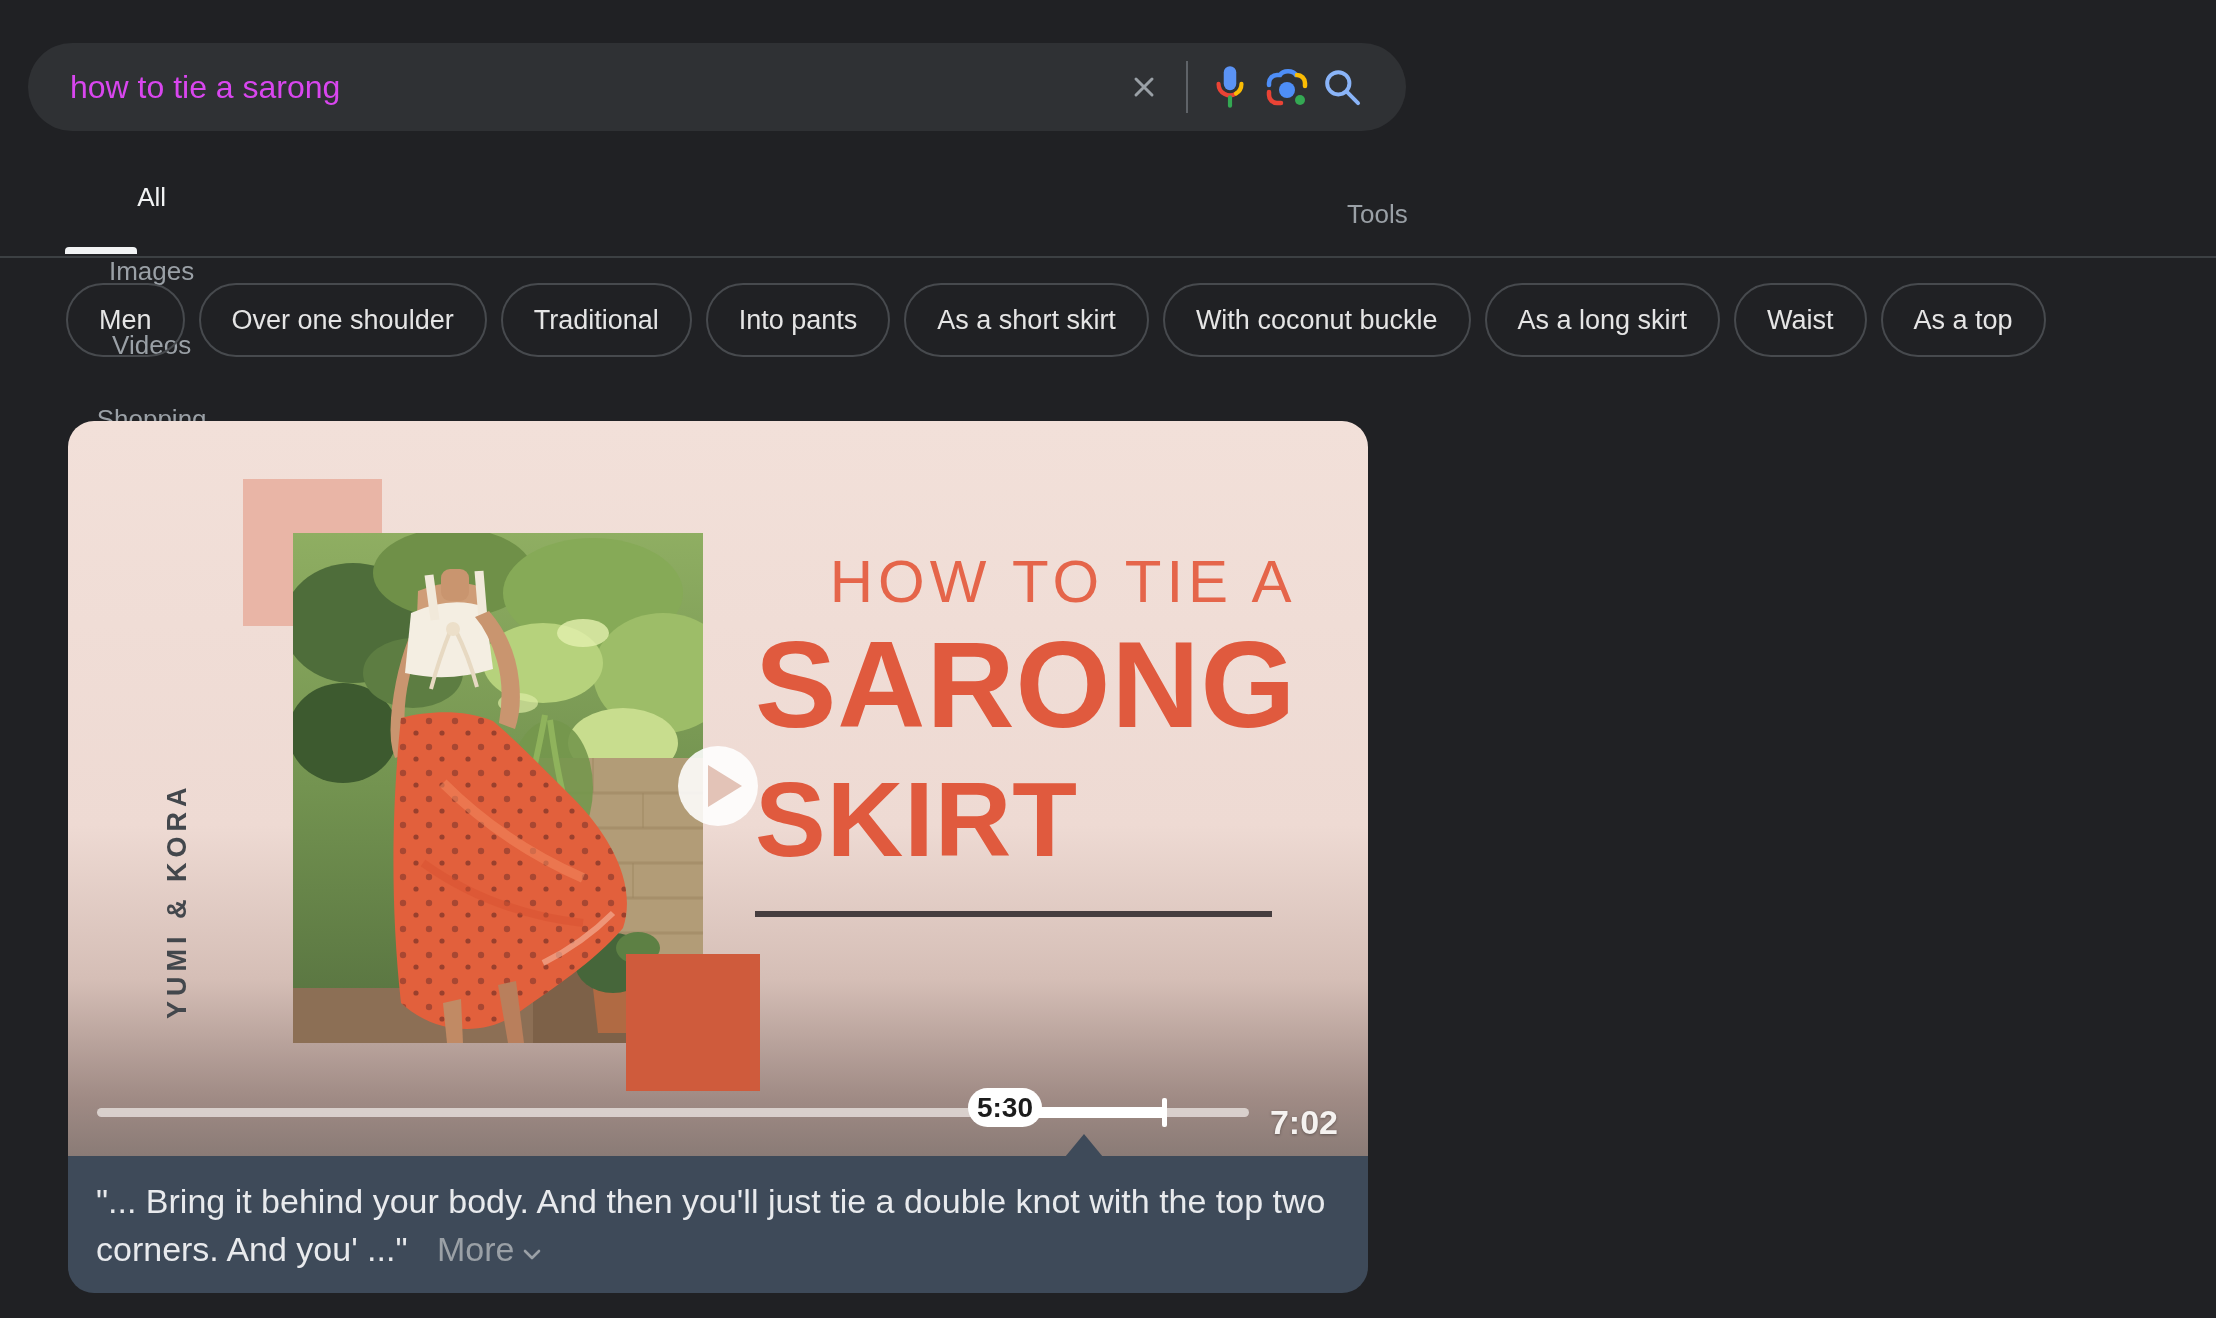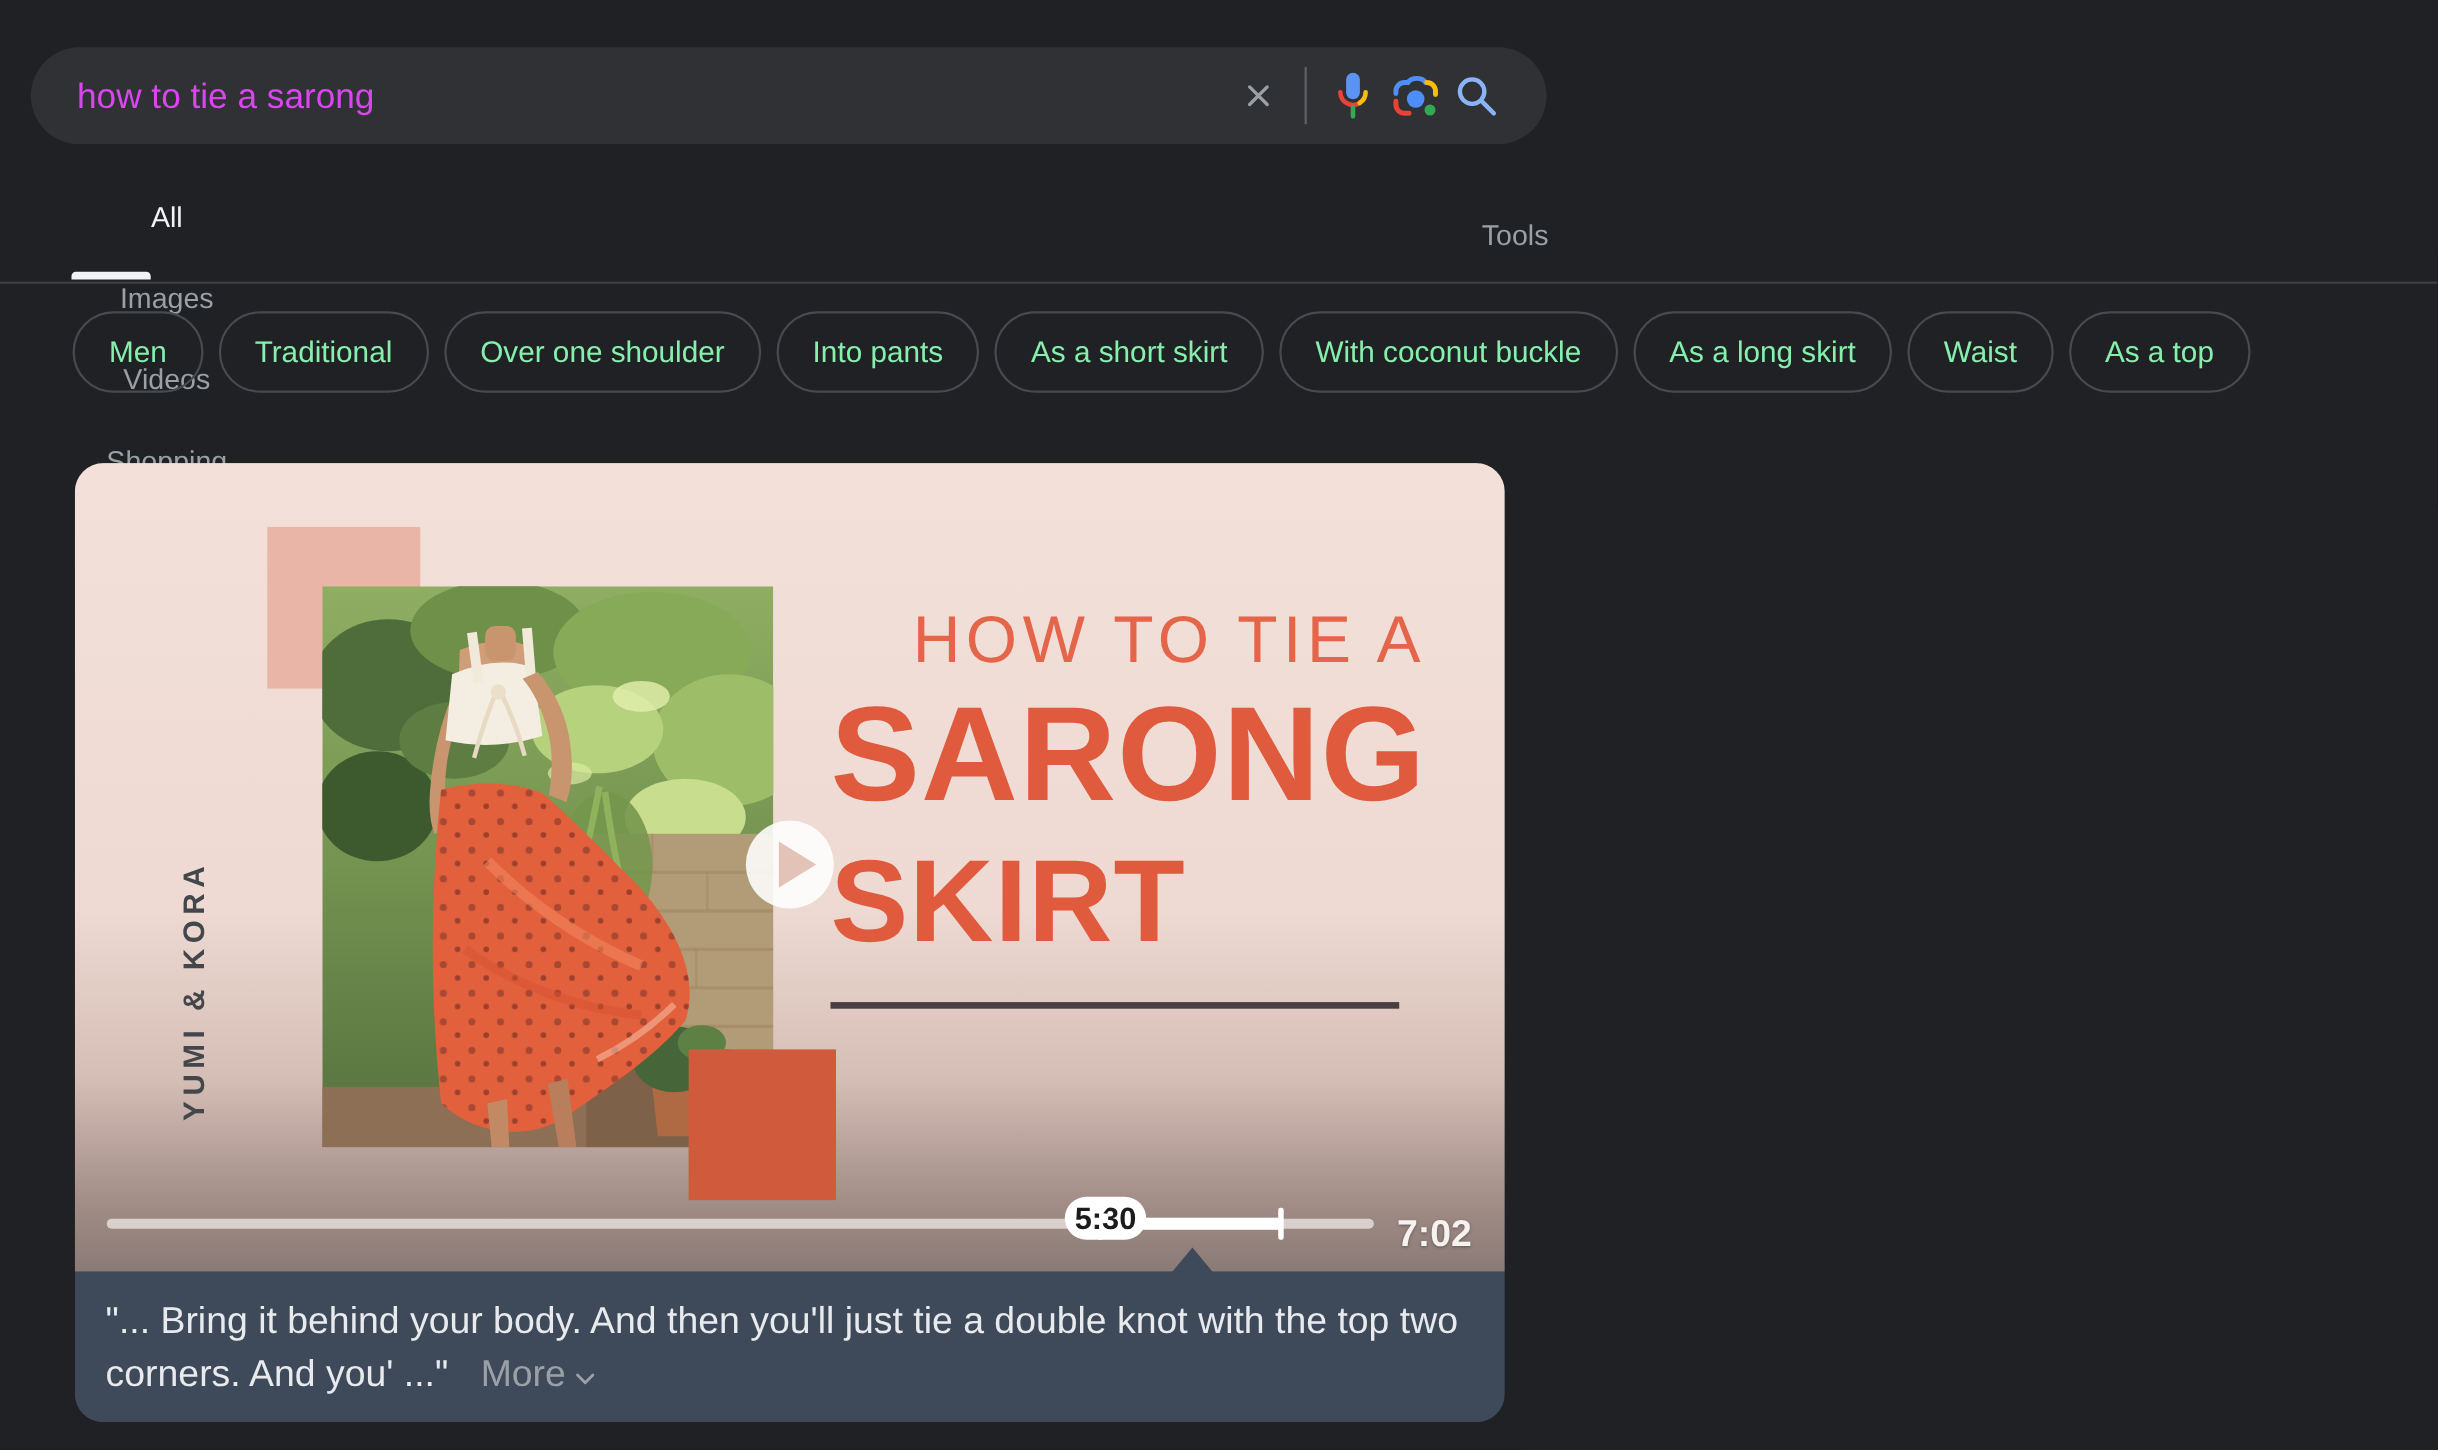--- a/index.html
+++ b/index.html
@@ -47,21 +47,21 @@
   }
   .tabs-divider {
     position:absolute; left:0; top:256px; width:2216px; height:2px; background:#3c4043;
   }
 
   
   .chips { position:absolute; left:66px; top:283px; display:flex; gap:14px; }
   .chip {
     height:74px; border:2px solid #474a4e; border-radius:38px;
     display:flex; align-items:center; padding:0 31px;
-    font-size:27px; color:#86efac; white-space:nowrap; cursor:pointer;
+    font-size:27px; color:#e5e5e5; white-space:nowrap; cursor:pointer;
     background:transparent;
   }
 
   
   .card {
     position:absolute; left:68px; top:421px; width:1300px; height:872px;
     border-radius:26px; overflow:hidden; cursor:pointer;
   }
   .thumb {
     position:relative; width:1300px; height:735px;
@@ -177,22 +177,22 @@
       </svg>
       <div class="tab">More</div>
     </div>
   </div>
   <div class="tools">Tools</div>
   <div class="tab-underline"></div>
   <div class="tabs-divider"></div>
 
   <div class="chips">
     <div class="chip">Men</div>
+    <div class="chip">Over one shoulder</div>
     <div class="chip">Traditional</div>
-    <div class="chip">Over one shoulder</div>
     <div class="chip">Into pants</div>
     <div class="chip">As a short skirt</div>
     <div class="chip">With coconut buckle</div>
     <div class="chip">As a long skirt</div>
     <div class="chip">Waist</div>
     <div class="chip">As a top</div>
   </div>
 
   <div class="card">
     <div class="thumb">

